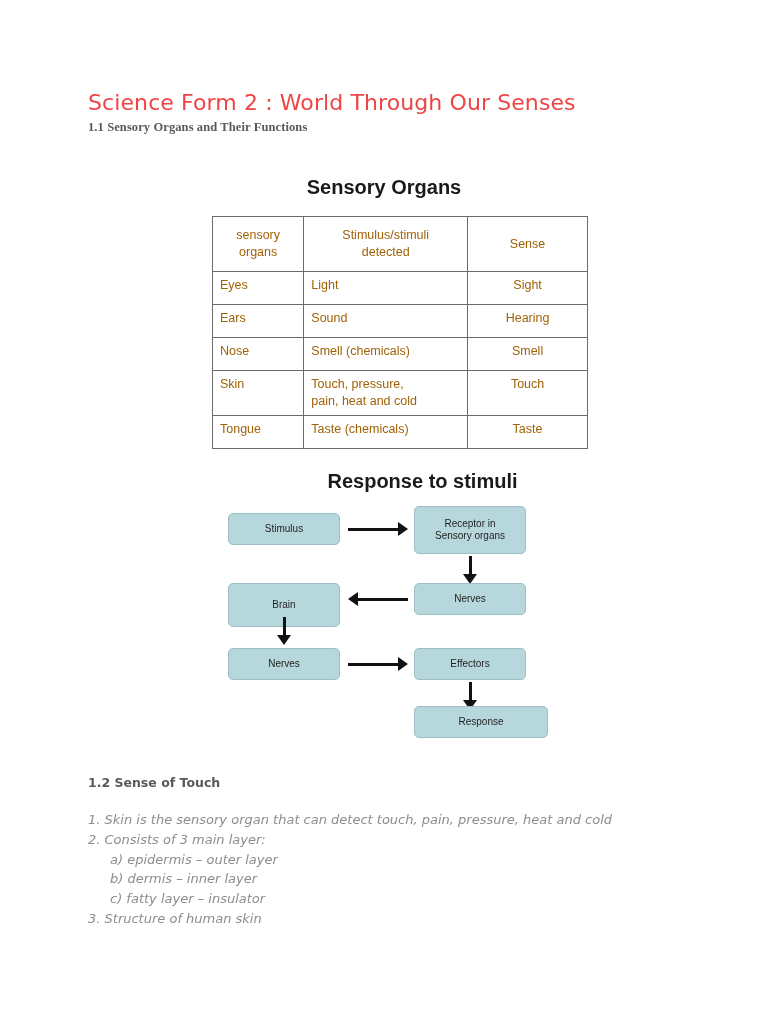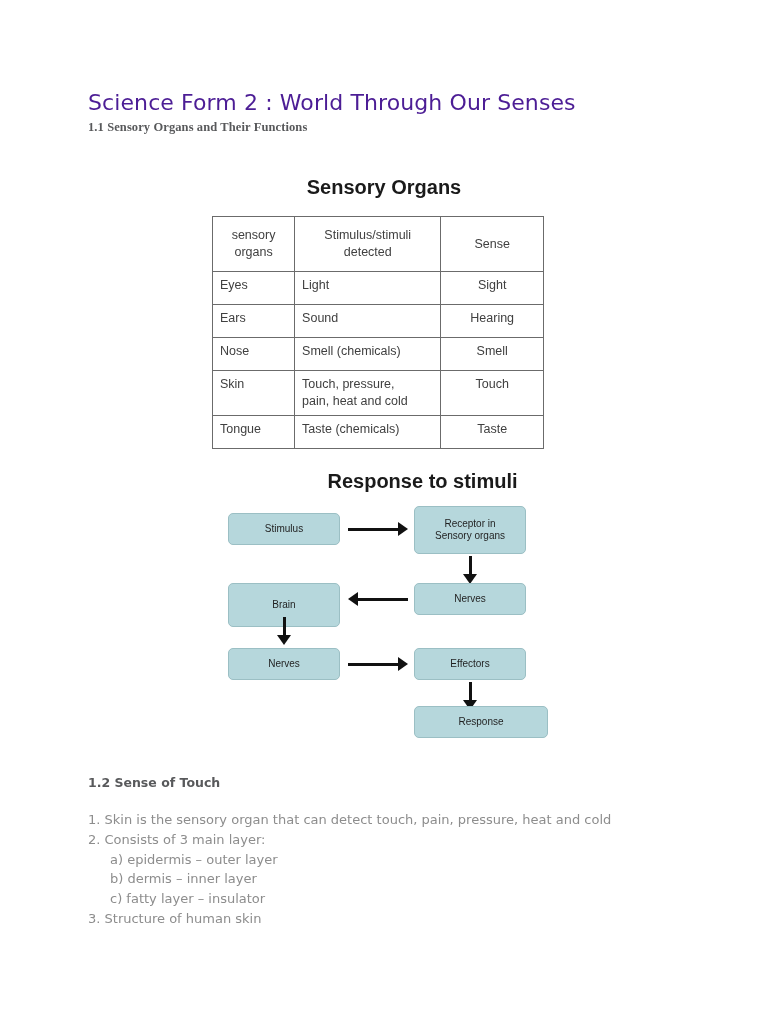--- a/index.html
+++ b/index.html
@@ -16,21 +16,21 @@
   }
 
   
   #doc-title {
     position: absolute;
     left: 88px;
     top: 90px;
     font-family: "DejaVu Sans", sans-serif;
     font-size: 22px;
     font-weight: 400;
-    color: #4c1d95;
+    color: #ef4444;
     letter-spacing: 0.1px;
     white-space: nowrap;
   }
   #section-1-1 {
     position: absolute;
     left: 88px;
     top: 120px;
     font-family: Liberation Serif, serif;
     font-size: 12.5px;
     font-weight: 700;
@@ -48,25 +48,25 @@
     text-align: center;
     font-family: "Liberation Sans", sans-serif;
     font-size: 20px;
     font-weight: 700;
     color: #1a1a1a;
   }
   #sensory-table {
     position: absolute;
     left: 212px;
     top: 216px;
-    width: 332px;
+    width: 376px;
     border-collapse: collapse;
     font-family: "Liberation Sans", sans-serif;
     font-size: 12.5px;
-    color: #404040;
+    color: #a16207;
     background: #ffffff;
   }
   #sensory-table td {
     border: 1px solid #6b6b6b;
     padding: 5px 7px;
     vertical-align: top;
     line-height: 1.35;
   }
   #sensory-table thead td {
     text-align: center;
@@ -166,21 +166,21 @@
   #touch-notes {
     position: absolute;
     left: 88px;
     top: 810px;
     width: 600px;
     font-family: "DejaVu Sans", sans-serif;
     font-size: 13px;
     color: #8d8d8d;
     line-height: 1.52;
   }
-  #touch-notes .note-line { white-space: nowrap; }
+  #touch-notes .note-line { white-space: nowrap; font-style: italic; }
   #touch-notes .note-sub { padding-left: 22px; }
 </style>
 </head>
 <body>
 
 <div id="doc-title">Science Form 2 : World Through Our Senses</div>
 <div id="section-1-1">1.1 Sensory Organs and Their Functions</div>
 
 <div id="table-title">Sensory Organs</div>
 

